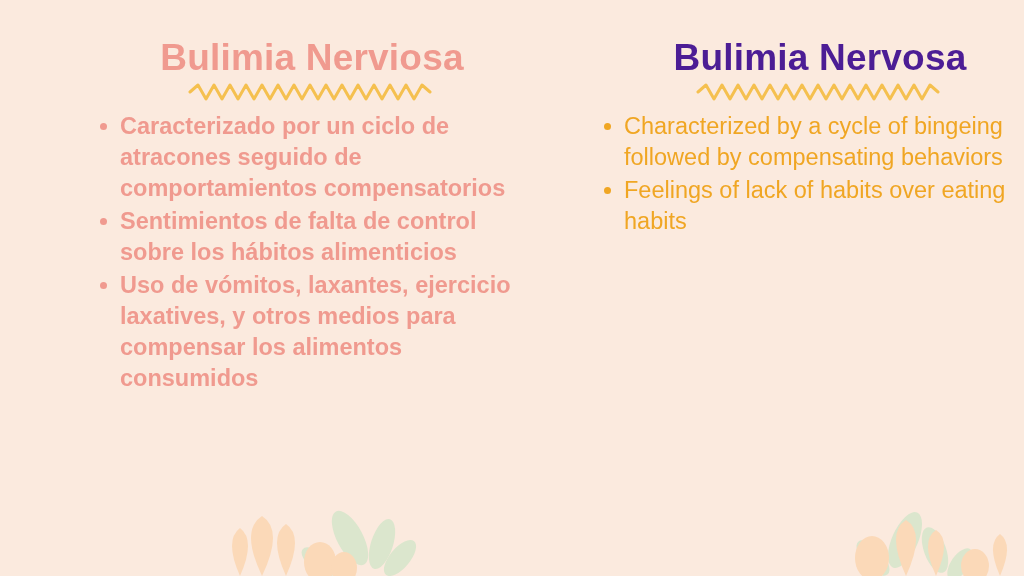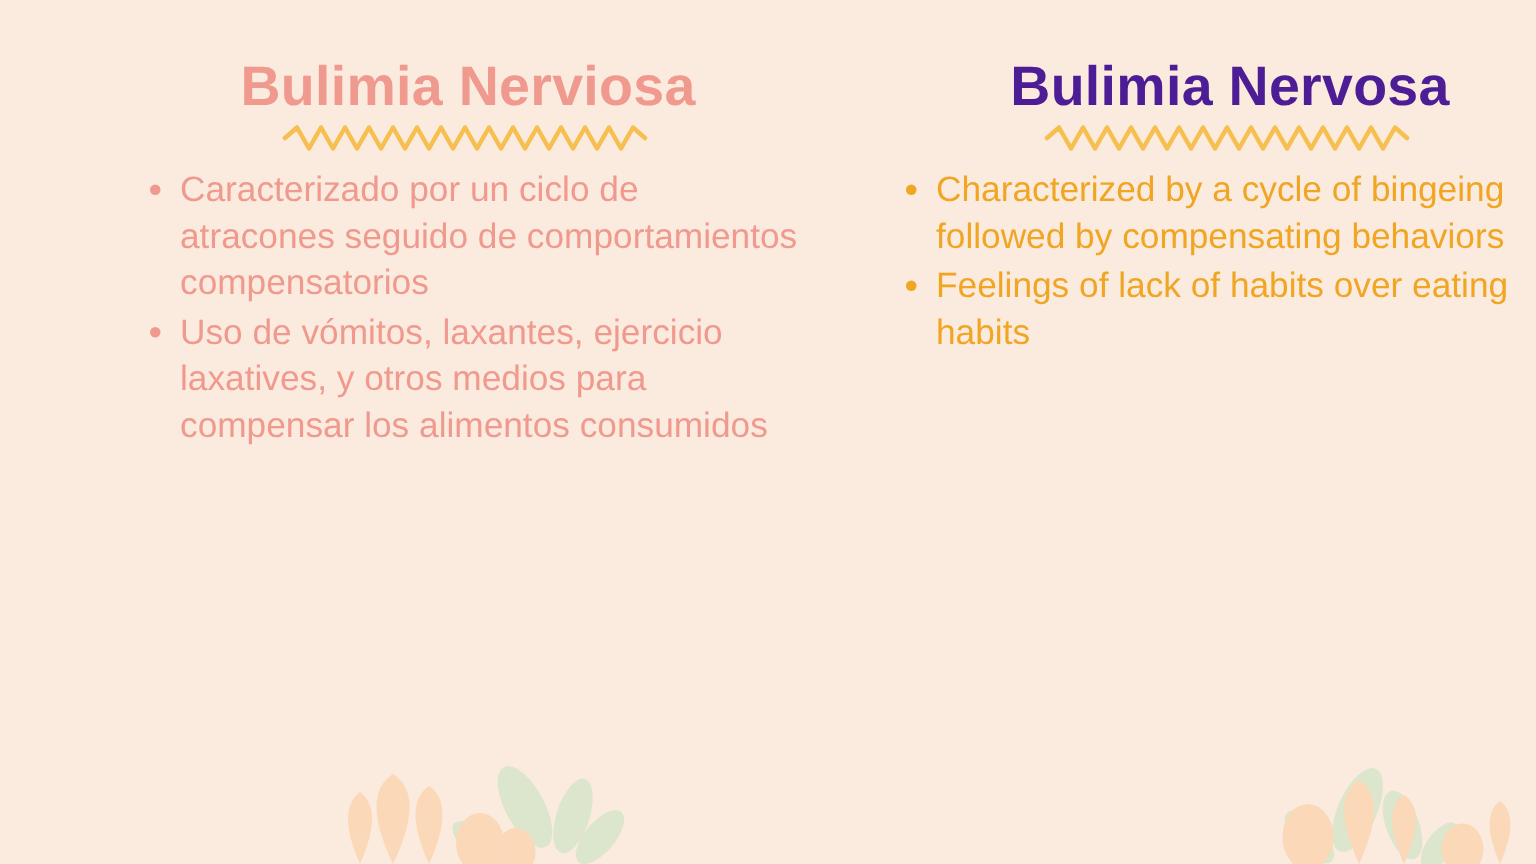--- a/index.html
+++ b/index.html
@@ -86,21 +86,21 @@
     top: 12px;
     width: 7px;
     height: 7px;
     border-radius: 50%;
   }
   .col.left ul.points li { color: #f09a8f; }
   .col.left ul.points li::before { background: #f09a8f; }
   .col.right ul.points li { color: #f0a623; }
   .col.right ul.points li::before { background: #f0a623; }
 
-  .col.left ul.points { margin-top: 6px; }
+  .col.left ul.points { margin-top: 6px; font-weight: bold; }
   .col.right ul.points { margin-top: 6px; }
 </style>
 </head>
 <body>
 
 <div class="slide">
 
   <svg class="decor" viewBox="0 0 1024 110" xmlns="http://www.w3.org/2000/svg">
 
     <g fill="#dbe6cd">
@@ -136,20 +136,21 @@
 
   <div class="columns">
 
     <div class="col left">
       <h1 class="heading">Bulimia Nerviosa</h1>
       <svg class="squiggle" width="248" height="18" viewBox="0 0 248 18" xmlns="http://www.w3.org/2000/svg">
         <polyline points="2,9 10,2 18,16 26,2 34,16 42,2 50,16 58,2 66,16 74,2 82,16 90,2 98,16 106,2 114,16 122,2 130,16 138,2 146,16 154,2 162,16 170,2 178,16 186,2 194,16 202,2 210,16 218,2 226,16 234,2 242,9" fill="none" stroke="#f5c04f" stroke-width="3" stroke-linecap="round" stroke-linejoin="round"></polyline>
       </svg>
       <ul class="points">
         <li>Caracterizado por un ciclo de atracones seguido de comportamientos compensatorios</li>
+        <li>Sentimientos de falta de control sobre los hábitos alimenticios</li>
         <li>Uso de vómitos, laxantes, ejercicio laxatives, y otros medios para compensar los alimentos consumidos</li>
       </ul>
     </div>
 
     <div class="col right">
       <h1 class="heading">Bulimia Nervosa</h1>
       <svg class="squiggle" width="248" height="18" viewBox="0 0 248 18" xmlns="http://www.w3.org/2000/svg">
         <polyline points="2,9 10,2 18,16 26,2 34,16 42,2 50,16 58,2 66,16 74,2 82,16 90,2 98,16 106,2 114,16 122,2 130,16 138,2 146,16 154,2 162,16 170,2 178,16 186,2 194,16 202,2 210,16 218,2 226,16 234,2 242,9" fill="none" stroke="#f5c04f" stroke-width="3" stroke-linecap="round" stroke-linejoin="round"></polyline>
       </svg>
       <ul class="points">

